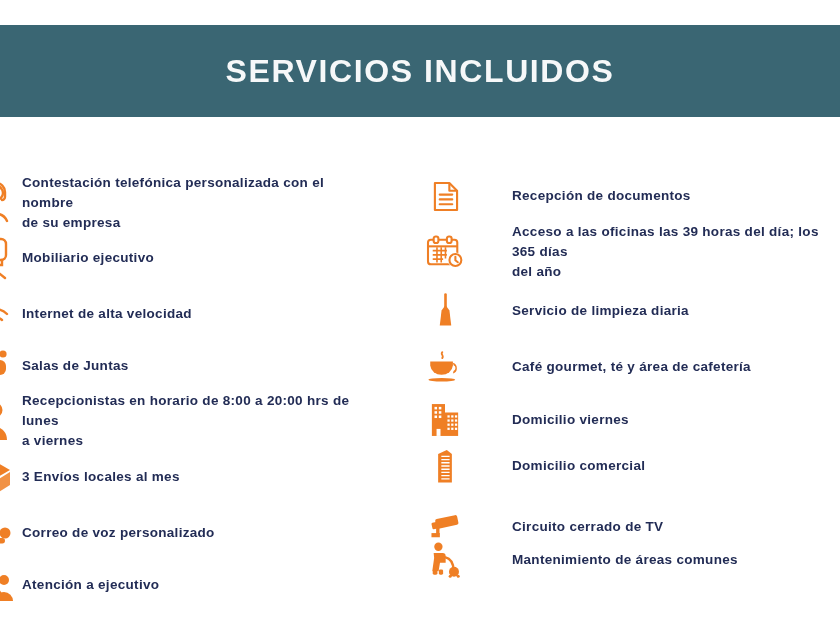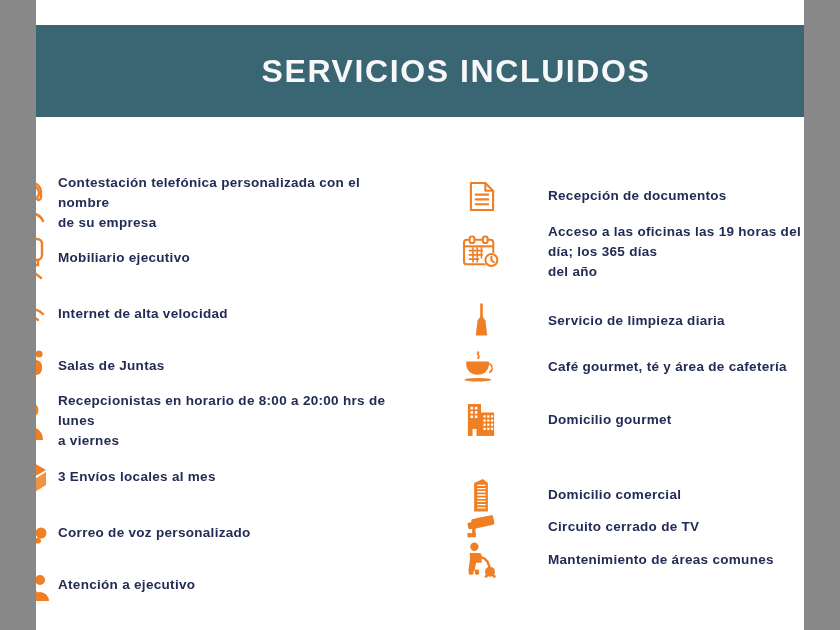--- a/index.html
+++ b/index.html
@@ -4,21 +4,21 @@
 <style>
   :root{
     --teal:#3a6673;
     --orange:#ef7f25;
     --navy:#222c55;
   }
   *{margin:0;padding:0;box-sizing:border-box;}
   html,body{background:#888;}
   .screen{
     position:relative;
-    width:768px;height:630px;
+    width:840px;height:630px;
     background:#ffffff;
     overflow:hidden;
     font-family:"Liberation Sans", sans-serif;
     margin:0 auto;
   }
   .band{
     position:absolute;left:0;top:25px;width:840px;height:92px;
     background:var(--teal);
     display:flex;align-items:center;justify-content:center;
   }
@@ -191,24 +191,24 @@
                 <g stroke-width="1.7">
                   <path d="M7 16.5 h15 M7 21 h15 M7 25.5 h11"></path>
                   <path d="M11.5 13 v16 M16 13 v16 M20.5 13 v12"></path>
                 </g>
                 <circle cx="31" cy="26.5" r="8" fill="#fff" stroke="none"></circle>
                 <circle cx="31" cy="26.5" r="6.3"></circle>
                 <path d="M31 23 v3.8 l2.6 2" stroke-linecap="round"></path>
               </g>
             </svg>
           </span>
-    <span class="label">Acceso a las oficinas las 19 horas del día; los 365 días
+    <span class="label">Acceso a las oficinas las 39 horas del día; los 365 días
 del año</span>
   </li>
-        <li class="service-item" style="top: 321px;">
+        <li class="service-item" style="top: 311px;">
     <span class="icon-box">
             <svg viewBox="0 0 16 38" width="15" height="36">
               <path d="M8 1.5 v13" fill="none" stroke="currentColor" stroke-width="2.8" stroke-linecap="round"></path>
               <path d="M8 12.5 l4.2 6 1.9 16 H1.9 l1.9 -16 z" fill="currentColor"></path>
             </svg>
           </span>
     <span class="label">Servicio de limpieza diaria</span>
   </li>
         <li class="service-item" style="top: 367px;">
     <span class="icon-box">
@@ -246,23 +246,23 @@
                 <rect x="26.6" y="17.4" width="2.4" height="2.4"></rect>
                 <rect x="18.6" y="21.8" width="2.4" height="2.4"></rect>
                 <rect x="22.6" y="21.8" width="2.4" height="2.4"></rect>
                 <rect x="26.6" y="21.8" width="2.4" height="2.4"></rect>
                 <rect x="18.6" y="26.2" width="2.4" height="2.4"></rect>
                 <rect x="22.6" y="26.2" width="2.4" height="2.4"></rect>
                 <rect x="26.6" y="26.2" width="2.4" height="2.4"></rect>
               </g>
             </svg>
           </span>
-    <span class="label">Domicilio gourmet</span>
-  </li>
-        <li class="service-item" style="top: 495px; text-align: right;">
+    <span class="label">Domicilio viernes</span>
+  </li>
+        <li class="service-item" style="top: 466px; text-align: right;">
     <span class="icon-box">
             <svg viewBox="0 0 24 38" width="22" height="36">
               <path d="M4.5 6 L14 1.5 L19.5 6 V37 H4.5 z" fill="currentColor"></path>
               <g stroke="#fff" stroke-width="1.5">
                 <path d="M8 8.5 h9 M8 12 h9 M8 15.5 h9 M8 19 h9 M8 22.5 h9 M8 26 h9 M8 29.5 h9 M8 33 h9"></path>
               </g>
             </svg>
           </span>
     <span class="label">Domicilio comercial</span>
   </li>

